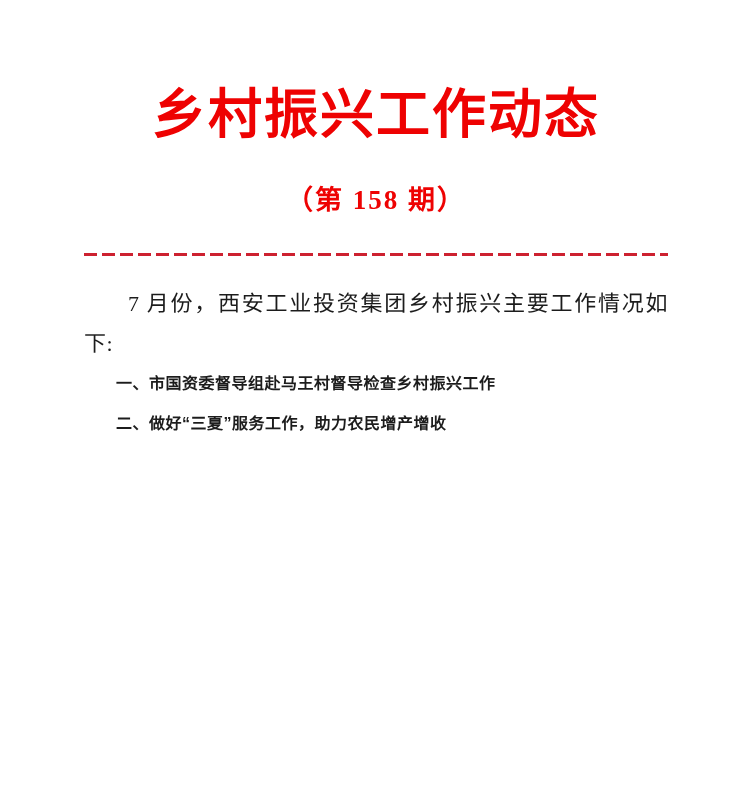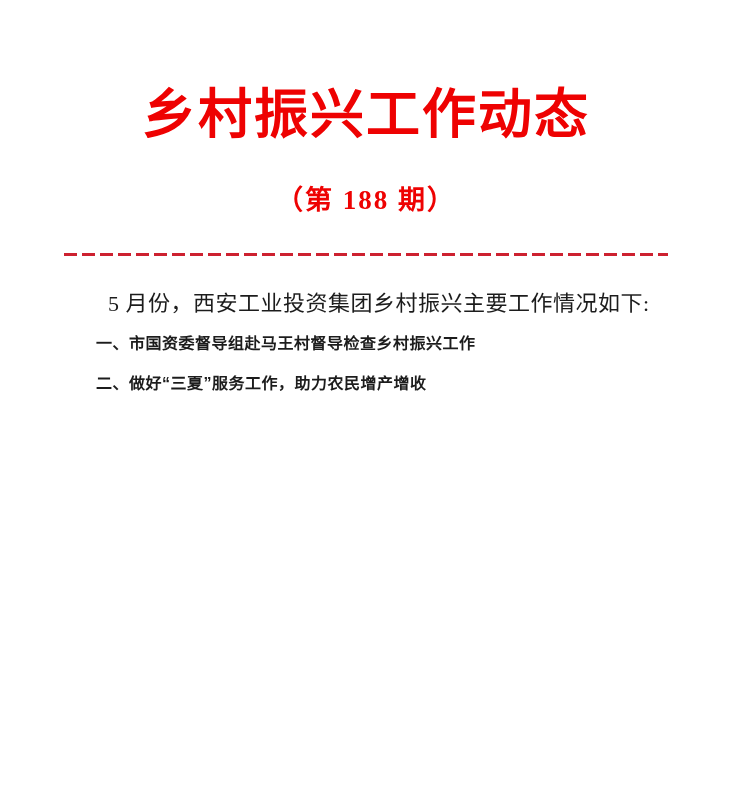--- a/index.html
+++ b/index.html
@@ -10,21 +10,21 @@
   * { box-sizing: border-box; }
   html, body {
     margin: 0;
     padding: 0;
     background: #ffffff;
   }
   .page {
     width: 754px;
     height: 684px;
     background: #ffffff;
-    padding: 84px 86px 0 64px;
+    padding: 84px 86px 0 84px;
     overflow: hidden;
     font-family: "Liberation Serif", "DejaVu Serif", serif;
     color: var(--text-black);
   }
   .doc-title {
     margin: 0;
     text-align: center;
     color: var(--title-red);
     font-size: 54px;
     line-height: 1.15;
@@ -77,27 +77,27 @@
     letter-spacing: 0.5px;
   }
 </style>
 </head>
 <body>
 
 <div class="page">
 
   <h1 class="doc-title">乡村振兴工作动态</h1>
 
-  <div class="doc-issue">（第 188 期）</div>
+  <div class="doc-issue">（第 158 期）</div>
 
   <div class="divider"></div>
 
   <div class="content">
 
-    <p class="intro">5 月份，西安工业投资集团乡村振兴主要工作情况如下:</p>
+    <p class="intro">7 月份，西安工业投资集团乡村振兴主要工作情况如下:</p>
 
     <h2 class="section-heading">一、市国资委督导组赴马王村督导检查乡村振兴工作</h2>
 
 
     <h2 class="section-heading">二、做好“三夏”服务工作，助力农民增产增收</h2>
 
   </div>
 </div>
 
 </body></html>

